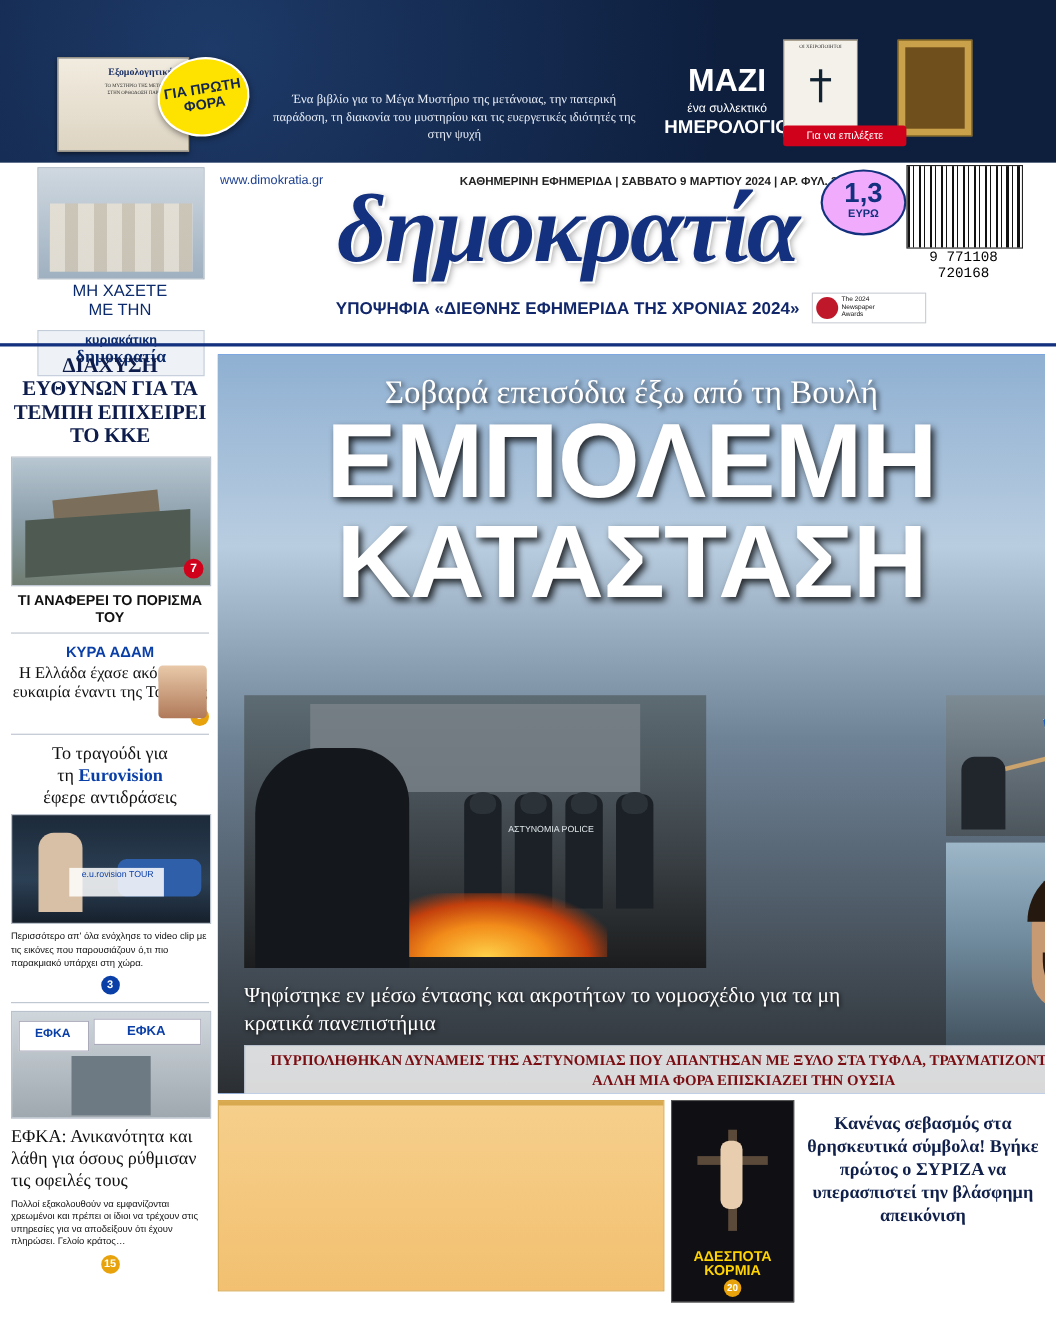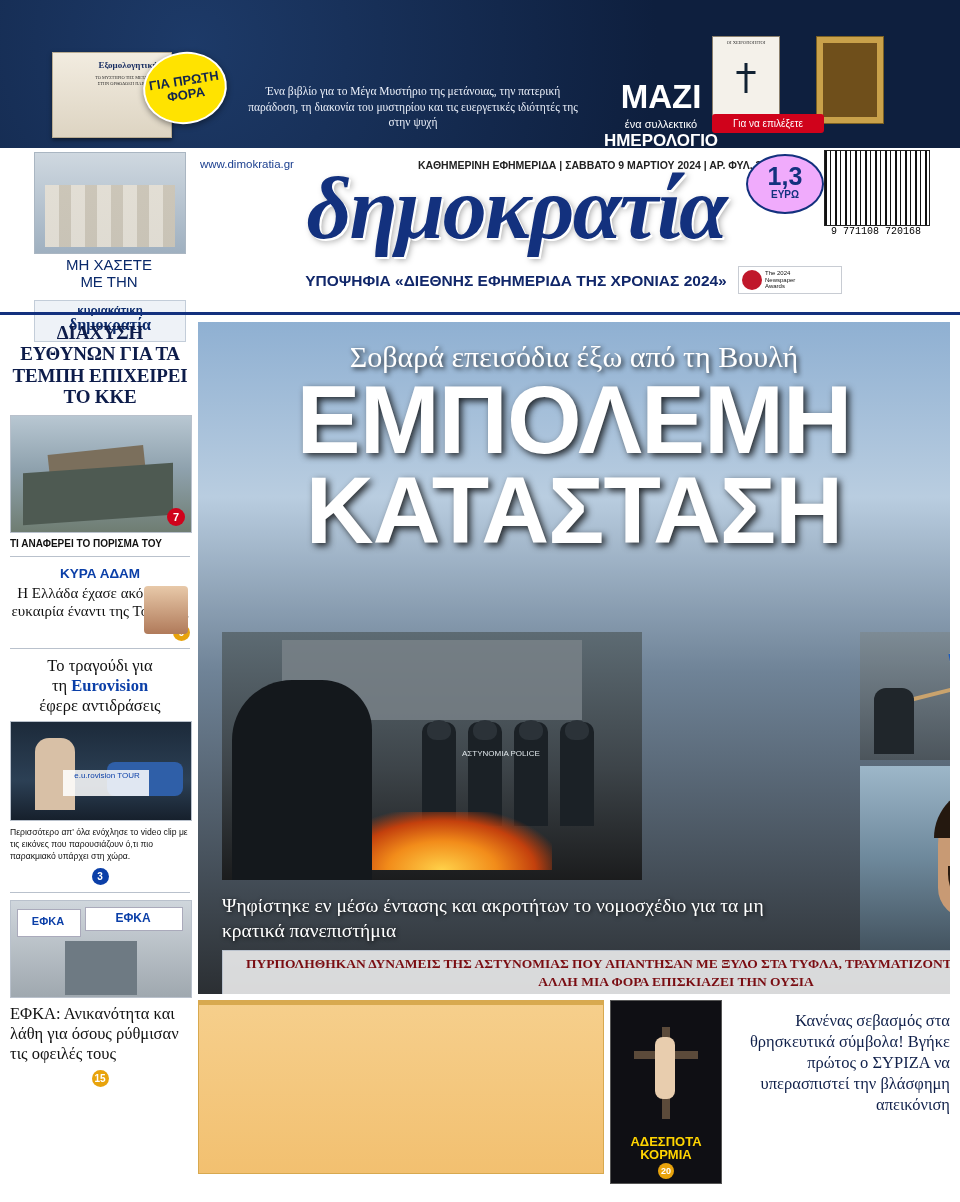--- a/index.html
+++ b/index.html
@@ -47,21 +47,21 @@
     font-size:33px;letter-spacing:-0.5px;text-shadow:1px 1px 3px rgba(0,0,0,.7);
   }
   .promo-sub{
     position:absolute;left:246px;top:84px;width:334px;color:#e9eef8;
     font-size:11.5px;line-height:1.35;text-align:center;
   }
   .promo-mazi{
     position:absolute;left:586px;top:58px;width:150px;text-align:center;
     font-family:"Liberation Sans",sans-serif;color:#fff;
   }
-  .promo-mazi .m1{font-size:33px;font-weight:bold;color:#ffffff;margin-top:20px;}
+  .promo-mazi .m1{font-size:29px;font-weight:bold;color:#ffffff;}
   .promo-mazi .m2{font-size:11px;margin-top:2px;}
   .promo-mazi .m3{font-size:17px;font-weight:bold;color:#ffffff;margin-top:1px;}
   .promo-cal1{position:absolute;left:712px;top:36px;width:66px;height:86px;background:#f4f1ea;border:1px solid #8a7f6c;}
   .promo-cal1 .cap{font-size:4.6px;text-align:center;color:#333;padding-top:3px;}
   .promo-cal1 .cross{position:absolute;left:50%;top:26px;transform:translateX(-50%);width:3px;height:30px;background:#123;}
   .promo-cal1 .cross:after{content:"";position:absolute;left:-8px;top:8px;width:19px;height:3px;background:#123;}
   .promo-cal2{position:absolute;left:816px;top:36px;width:66px;height:86px;background:#c9a14a;border:1px solid #7a5f22;}
   .promo-cal2 .inner{position:absolute;inset:6px;background:#6f4f1b;}
   .promo-pill{
     position:absolute;left:712px;top:114px;width:112px;height:19px;background:#d0021b;border-radius:3px;
@@ -101,21 +101,21 @@
     position:absolute;left:746px;top:6px;width:74px;height:56px;border-radius:50%;
     background:#f0abfc;border:2px solid #13317e;color:#13317e;text-align:center;
     font-family:"Liberation Sans",sans-serif;
   }
   .price .p1{font-size:25px;font-weight:bold;line-height:1;padding-top:8px;}
   .price .p2{font-size:10px;font-weight:bold;}
   .barcode{
     position:absolute;left:824px;top:2px;width:104px;height:74px;background:#fff;border:1px solid #222;
     background-image:repeating-linear-gradient(90deg,#111 0 2px,#fff 2px 5px,#111 5px 6px,#fff 6px 10px);
   }
-  .barcode-num{position:absolute;left:824px;top:78px;width:104px;font-size:10px;text-align:center;color:#000;font-family:"Liberation Mono",monospace;}
+  .barcode-num{position:absolute;left:824px;top:78px;width:104px;font-size:13px;text-align:center;color:#000;font-family:"Liberation Mono",monospace;}
   .award{
     position:absolute;left:738px;top:118px;width:96px;height:26px;background:#fff;border:1px solid #c8ccd3;
     display:flex;align-items:center;gap:3px;padding:0 3px;
   }
   .award .dot{width:20px;height:20px;border-radius:50%;background:#c0182b;}
   .award .txt{font-family:"Liberation Sans",sans-serif;font-size:6px;line-height:1.15;color:#111;}
   .rule{position:absolute;left:0;top:312px;width:960px;height:3px;background:#13317e;}
 
   
   .leftcol{position:absolute;left:10px;top:322px;width:180px;}
@@ -128,21 +128,21 @@
     background:linear-gradient(180deg,#b8c7d2 0%,#8fa2ae 45%,#6f7d72 100%);
     position:relative;overflow:hidden;
   }
   .lead-photo .wreck{position:absolute;left:12px;top:52px;width:150px;height:52px;background:#4e5a52;transform:skewY(-4deg);}
   .lead-photo .wreck2{position:absolute;left:38px;top:34px;width:96px;height:32px;background:#7b6f5c;transform:rotate(-6deg);}
   .pagenum{
     position:absolute;right:6px;bottom:6px;width:18px;height:18px;border-radius:50%;
     background:#d0021b;color:#fff;font-family:"Liberation Sans",sans-serif;font-size:11px;
     text-align:center;line-height:18px;font-weight:bold;
   }
-  .cap-center{font-family:"Liberation Sans",sans-serif;font-size:10px;color:#111;margin-top:5px;font-weight:bold;}
+  .cap-center{text-align:center;font-family:"Liberation Sans",sans-serif;font-size:13px;color:#111;margin-top:5px;font-weight:bold;}
   .hr-thin{height:1px;background:#b9c1cc;margin:7px 0;}
 
   .kyra-box{position:relative;padding-top:2px;}
   .kyra-title{font-family:"Liberation Sans",sans-serif;font-weight:bold;color:#0b3fa8;font-size:13.5px;text-align:center;}
   .kyra-text{font-family:"Liberation Serif",serif;font-size:15px;color:#111;text-align:center;line-height:1.2;margin-top:3px;}
   .kyra-face{
     position:absolute;right:2px;top:22px;width:44px;height:48px;border-radius:4px;
     background:linear-gradient(180deg,#e8c9a9,#b07a5a);
   }
   .badge-inline{
@@ -258,22 +258,22 @@
   .poster .body{position:absolute;left:44px;top:36px;width:20px;height:62px;background:#e8cdae;border-radius:8px;}
   .poster .ttl{position:absolute;left:0;bottom:22px;width:110px;text-align:center;
     font-family:"Liberation Sans",sans-serif;font-weight:bold;color:#ffd400;font-size:13px;line-height:1.0;}
   .poster .badge{position:absolute;left:50%;bottom:4px;transform:translateX(-50%);
     width:16px;height:16px;border-radius:50%;background:#e8a30c;color:#fff;font-size:9px;line-height:16px;text-align:center;
     font-family:"Liberation Sans",sans-serif;font-weight:bold;}
   .bot-right{
     position:absolute;left:530px;top:0;width:222px;height:172px;
   }
   .bot-right p{
-    margin:0;text-align:right;font-family:"Liberation Serif",serif;font-size:16.5px;
-    line-height:1.28;color:#10204a;font-weight:normal;padding-top:10px;
+    margin:0;text-align:center;font-family:"Liberation Serif",serif;font-size:16.5px;
+    line-height:1.28;color:#10204a;font-weight:bold;padding-top:10px;
   }
   .bot-left-accent{position:absolute;left:0;top:0;width:404px;height:4px;background:#d8a94f;}
 </style>
 </head>
 <body>
 
 <div class="page">
 
   <div class="promo">
     <div class="promo-bg"></div>
@@ -389,20 +389,21 @@
 
     <div>
       <div class="efka-photo">
         <div class="sign1"></div>
         <div class="t1">ΕΦΚΑ</div>
         <div class="sign2"></div>
         <div class="t2">ΕΦΚΑ</div>
         <div class="door"></div>
       </div>
       <div class="efka-head">ΕΦΚΑ: Ανικανότητα και λάθη για όσους ρύθμισαν τις οφειλές τους</div>
+      <div class="small-body">Πολλοί εξακολουθούν να εμφανίζονται χρεωμένοι και πρέπει οι ίδιοι να τρέχουν στις υπηρεσίες για να αποδείξουν ότι έχουν πληρώσει. Γελοίο κράτος…</div>
       <div class="badge-center">
         <span class="badge-inline">15</span>
       </div>
     </div>
   </div>
 
   <div class="main">
     <div class="main-sky"></div>
 
     <div class="main-kicker">Σοβαρά επεισόδια έξω από τη Βουλή</div>

